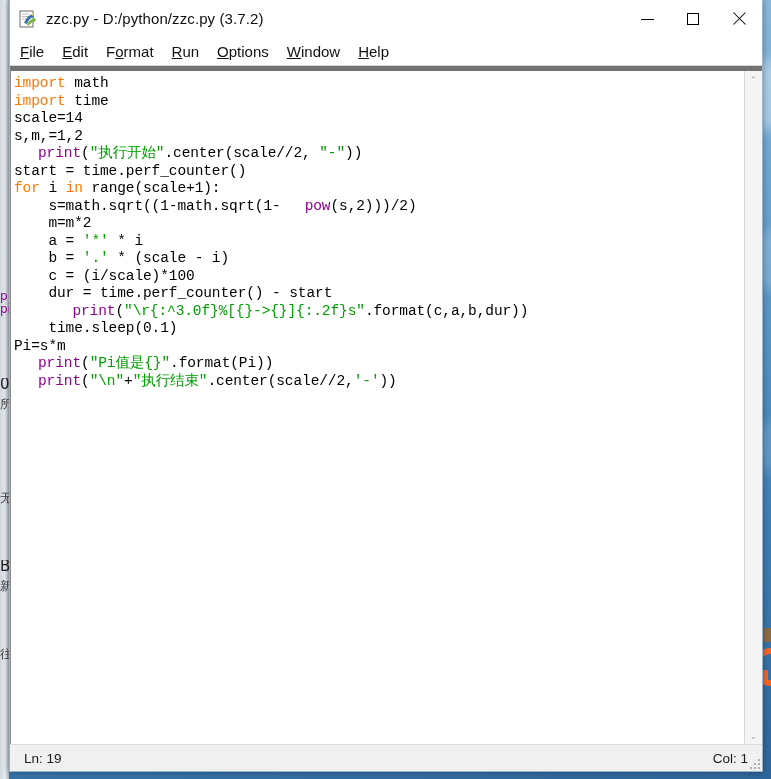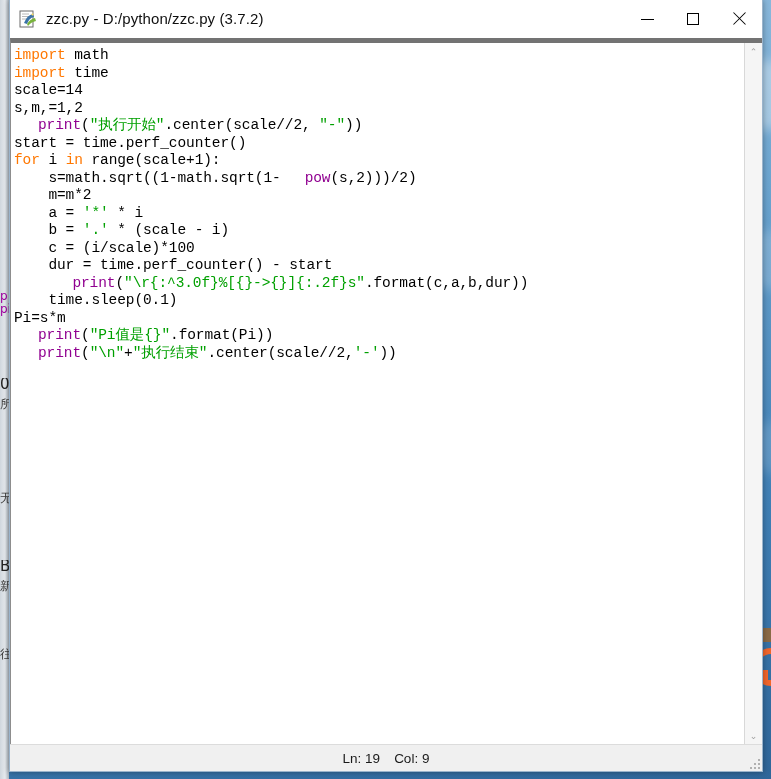--- a/index.html
+++ b/index.html
@@ -213,21 +213,21 @@
     background: #cdcdcd;
   }
 
   
   #status-bar {
     height: 26px;
     background: #f0f0f0;
     flex: 0 0 auto;
     display: flex;
     align-items: center;
-    justify-content: center;
+    justify-content: space-between;
     padding-right: 14px;
     border-top: 1px solid #dcdcdc;
   }
   .status-cell {
     font-size: 13.5px;
     color: #1a1a1a;
     margin-left: 14px;
     font-family: "Liberation Sans", sans-serif;
     white-space: nowrap;
   }
@@ -290,34 +290,43 @@
       </div>
       <div class="win-btn">
         <div class="wb-max"></div>
       </div>
       <div class="win-btn close">
         <div class="wb-close"></div>
       </div>
     </div>
   </div>
 
+  <div id="menu-bar">
+    <div class="menu-item"><u>F</u>ile</div>
+    <div class="menu-item"><u>E</u>dit</div>
+    <div class="menu-item">F<u>o</u>rmat</div>
+    <div class="menu-item"><u>R</u>un</div>
+    <div class="menu-item"><u>O</u>ptions</div>
+    <div class="menu-item"><u>W</u>indow</div>
+    <div class="menu-item"><u>H</u>elp</div>
+  </div>
 
   <div id="editor-area">
     <div id="code"><div><span class="kw">import</span><span> math</span></div><div><span class="kw">import</span><span> time</span></div><div><span>scale=14</span></div><div><span>s,m,=1,2</span></div><div><span class="bi">print</span><span>(</span><span class="str">"执行开始"</span><span>.center(scale//2, </span><span class="str">"-"</span><span>))</span></div><div><span>start = time.perf_counter()</span></div><div><span class="kw">for</span><span> i </span><span class="kw">in</span><span> range(scale+1):</span></div><div><span>    s=math.sqrt((1-math.sqrt(1-</span><span class="bi">pow</span><span>(s,2)))/2)</span></div><div><span>    m=m*2</span></div><div><span>    a = </span><span class="str">'*'</span><span> * i</span></div><div><span>    b = </span><span class="str">'.'</span><span> * (scale - i)</span></div><div><span>    c = (i/scale)*100</span></div><div><span>    dur = time.perf_counter() - start</span></div><div><span>    </span><span class="bi">print</span><span>(</span><span class="str">"\r{:^3.0f}%[{}-&gt;{}]{:.2f}s"</span><span>.format(c,a,b,dur))</span></div><div><span>    time.sleep(0.1)</span></div><div><span>Pi=s*m</span></div><div><span class="bi">print</span><span>(</span><span class="str">"Pi值是{}"</span><span>.format(Pi))</span></div><div><span class="bi">print</span><span>(</span><span class="str">"\n"</span><span>+</span><span class="str">"执行结束"</span><span>.center(scale//2,</span><span class="str">'-'</span><span>))</span></div><div>​</div></div>
 
     <div id="vscroll">
       <div class="sb-arrow">⌃</div>
       <div class="thumb"></div>
       <div class="sb-arrow">⌄</div>
     </div>
   </div>
 
   <div id="status-bar">
     <div class="status-cell">Ln: 19</div>
-    <div class="status-cell">Col: 9</div>
+    <div class="status-cell">Col: 1</div>
     <div id="grip">
       <i style="right:0;bottom:0;"></i>
         <i style="right:4px;bottom:0;"></i>
         <i style="right:8px;bottom:0;"></i>
       <i style="right:0;bottom:4px;"></i>
         <i style="right:4px;bottom:4px;"></i>
       <i style="right:0;bottom:8px;"></i>
     </div>
   </div>
 </div>

